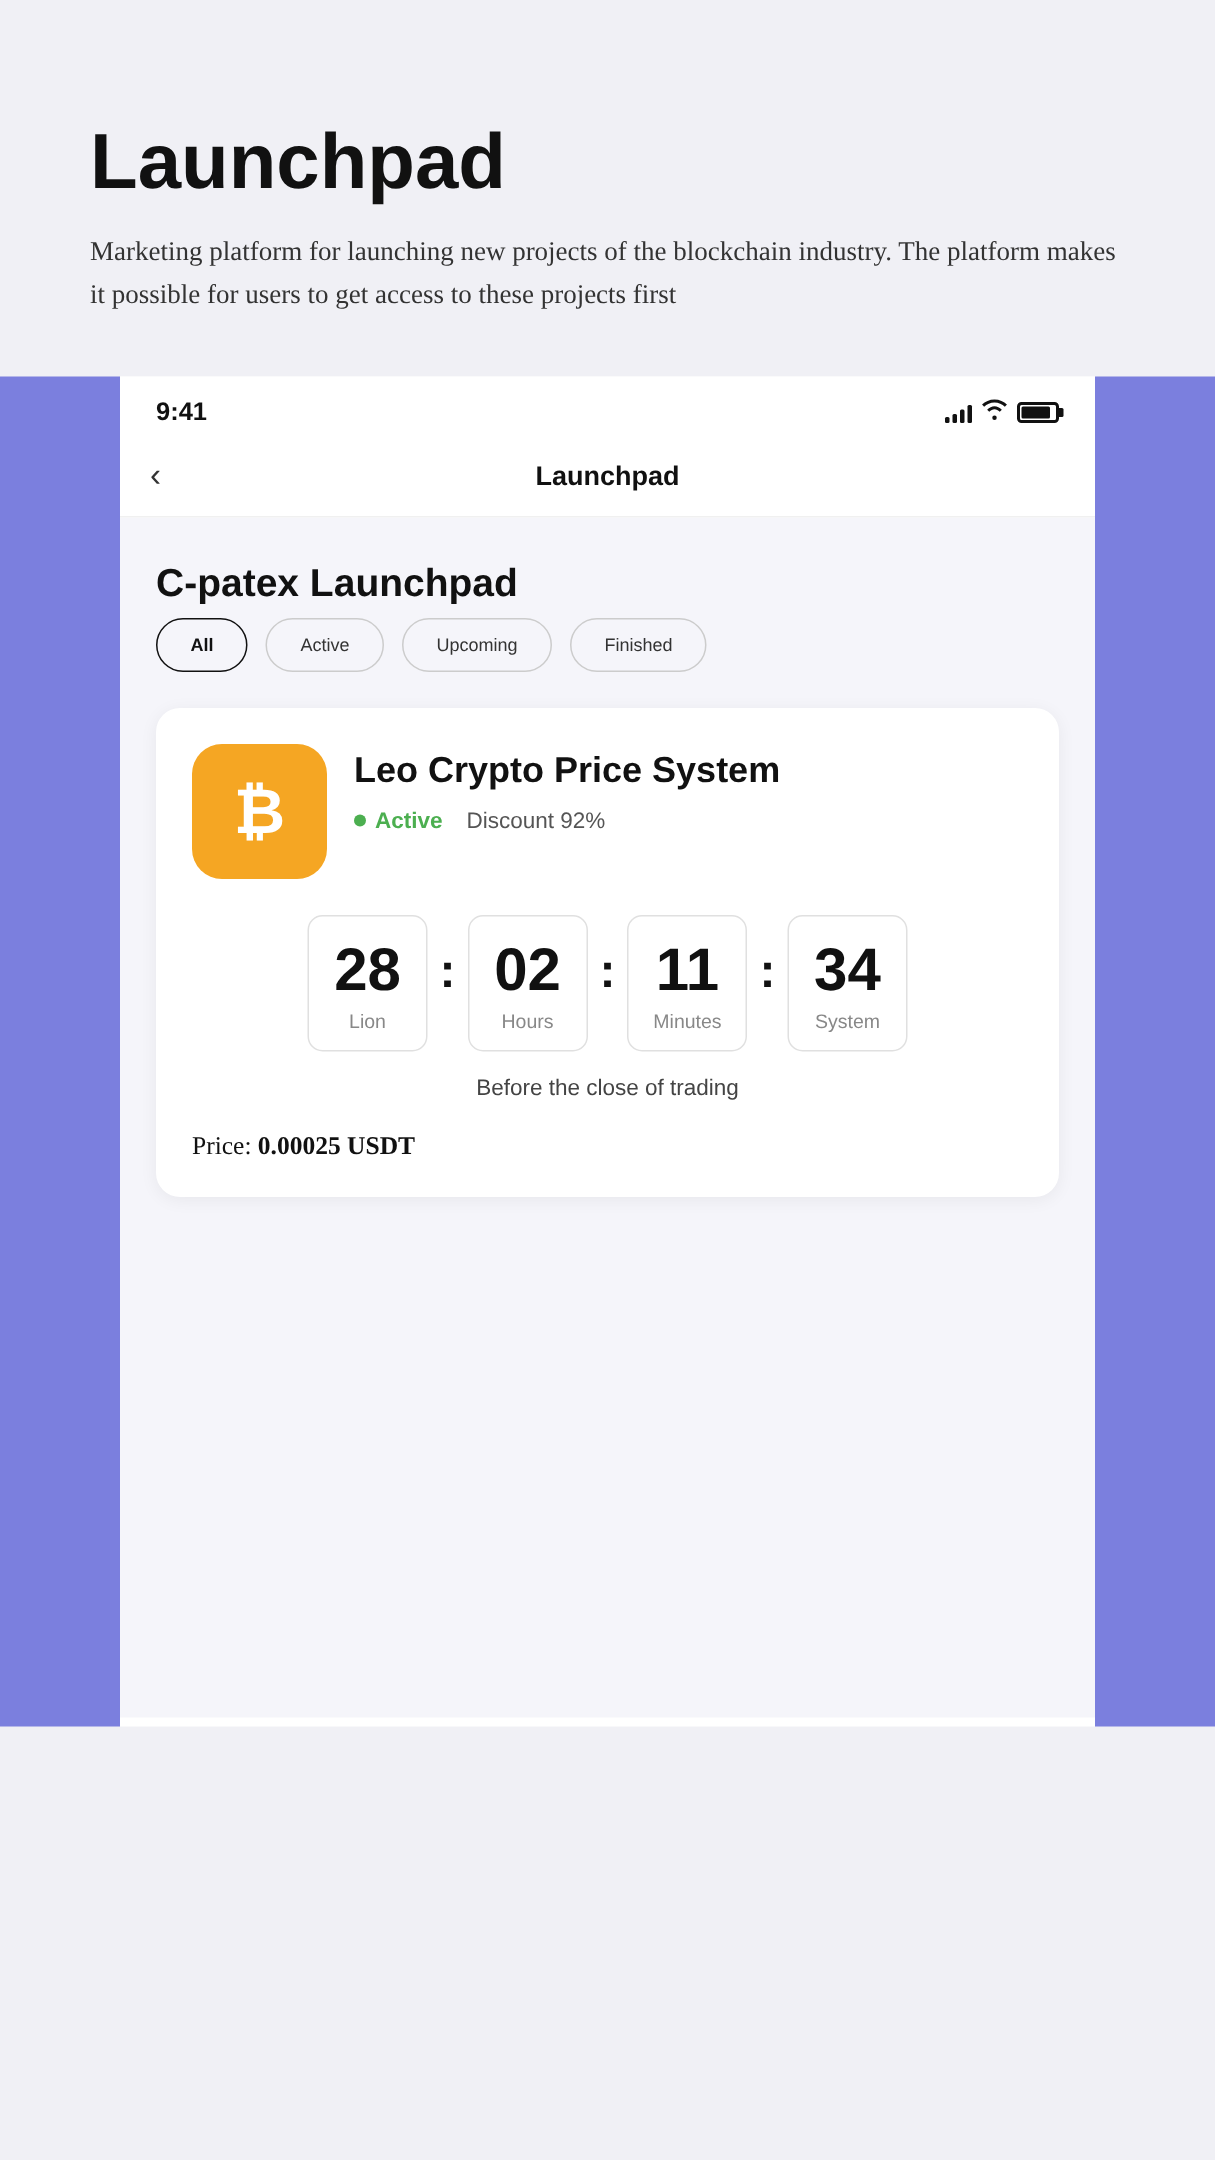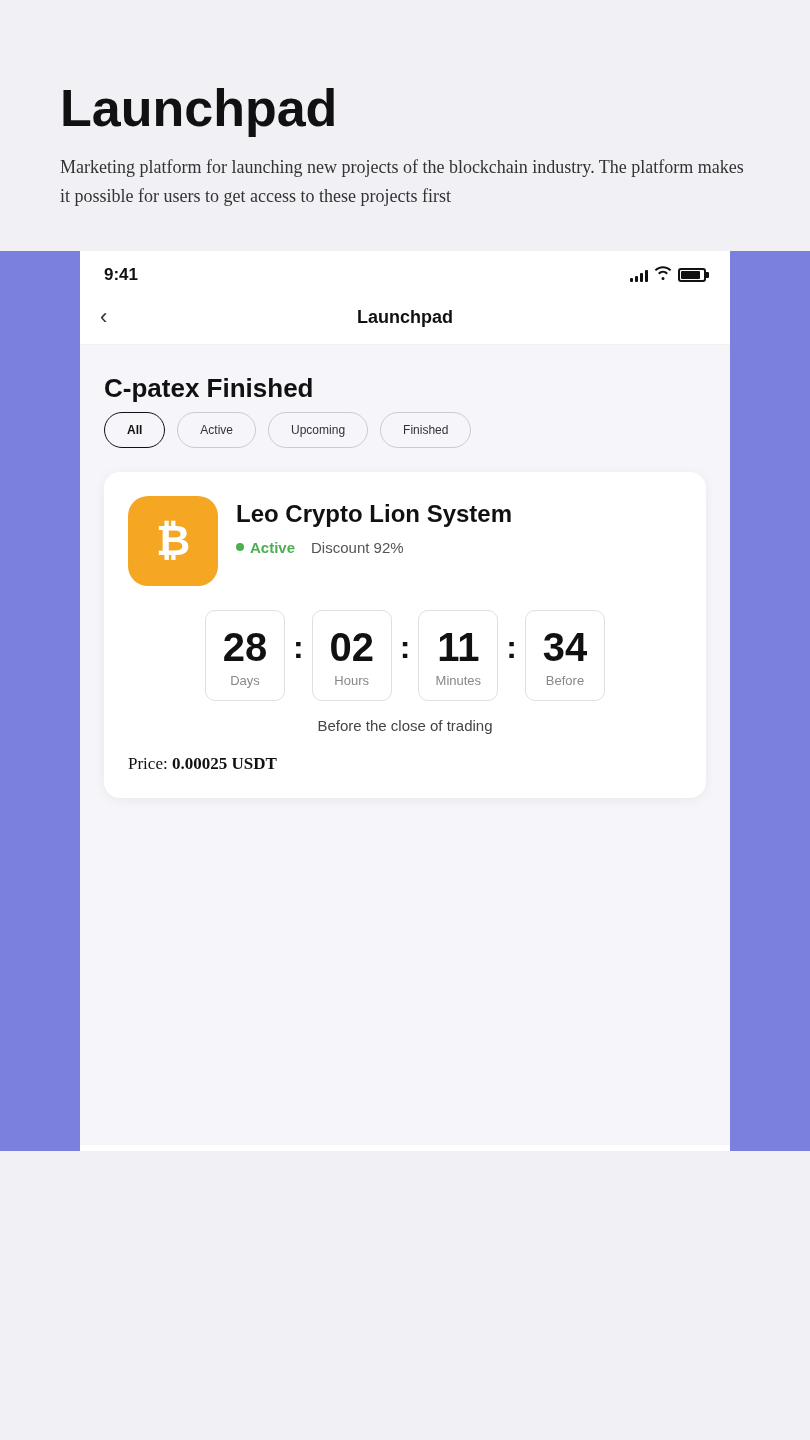--- a/index.html
+++ b/index.html
@@ -342,21 +342,21 @@
         </div>
       </div>
     </div>
 
     <div class="nav-bar">
       <span class="nav-back">‹</span>
       <span class="nav-title">Launchpad</span>
     </div>
 
     <div class="content-area">
-      <h2 class="section-title">C-patex Finished</h2>
+      <h2 class="section-title">C-patex Launchpad</h2>
 
       <div class="filter-tabs">
         <button class="filter-tab active">
           <span>All</span>
         </button>
         <button class="filter-tab">
           <span>Active</span>
         </button>
         <button class="filter-tab">
           <span>Upcoming</span>
@@ -366,50 +366,50 @@
         </button>
       </div>
 
       <div class="project-card">
 
         <div class="project-header">
           <div class="project-logo">
             <span class="bitcoin-symbol">₿</span>
           </div>
           <div class="project-info">
-            <div class="project-name">Leo Crypto Lion System</div>
+            <div class="project-name">Leo Crypto Price System</div>
             <div class="project-status-row">
               <div class="status-badge">
                 <div class="status-dot"></div>
                 <span>Active</span>
               </div>
               <span class="discount-badge">Discount 92%</span>
             </div>
           </div>
         </div>
 
         <div class="countdown-container">
           <div class="countdown-unit">
             <span class="countdown-number">28</span>
-            <span class="countdown-label">Days</span>
+            <span class="countdown-label">Lion</span>
           </div>
           <span class="countdown-separator">:</span>
           <div class="countdown-unit">
             <span class="countdown-number">02</span>
             <span class="countdown-label">Hours</span>
           </div>
           <span class="countdown-separator">:</span>
           <div class="countdown-unit">
             <span class="countdown-number">11</span>
             <span class="countdown-label">Minutes</span>
           </div>
           <span class="countdown-separator">:</span>
           <div class="countdown-unit">
             <span class="countdown-number">34</span>
-            <span class="countdown-label">Before</span>
+            <span class="countdown-label">System</span>
           </div>
         </div>
 
         <p class="countdown-caption">Before the close of trading</p>
 
         <div class="price-row">
           <span>Price:</span>
           <span class="price-value">0.00025 USDT</span>
         </div>
       </div>

